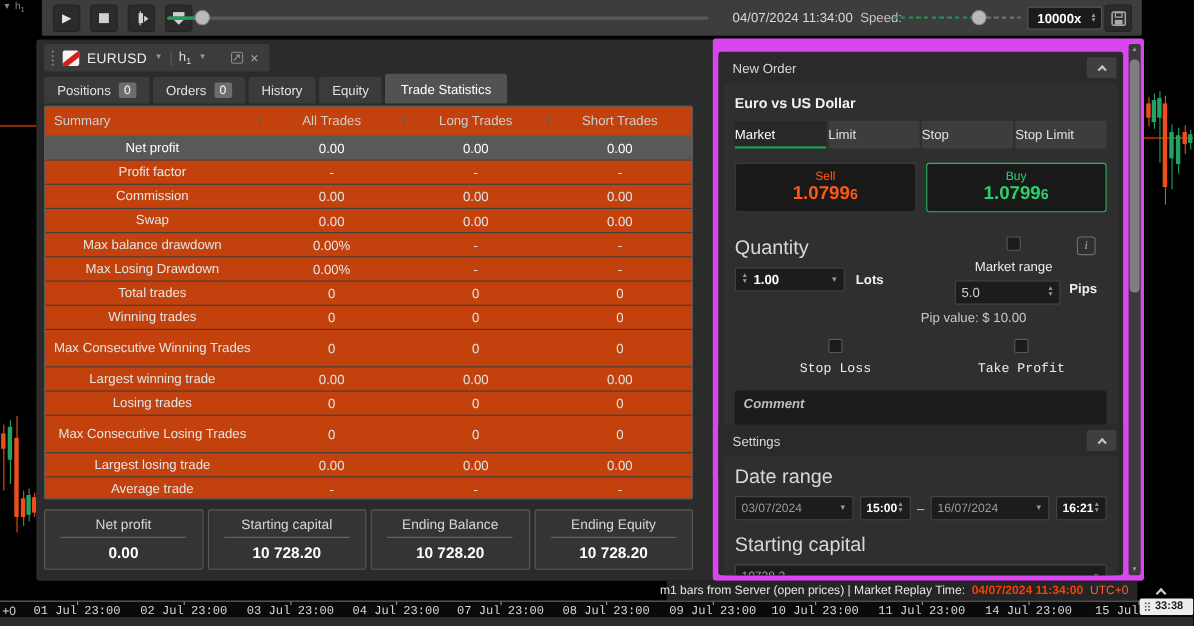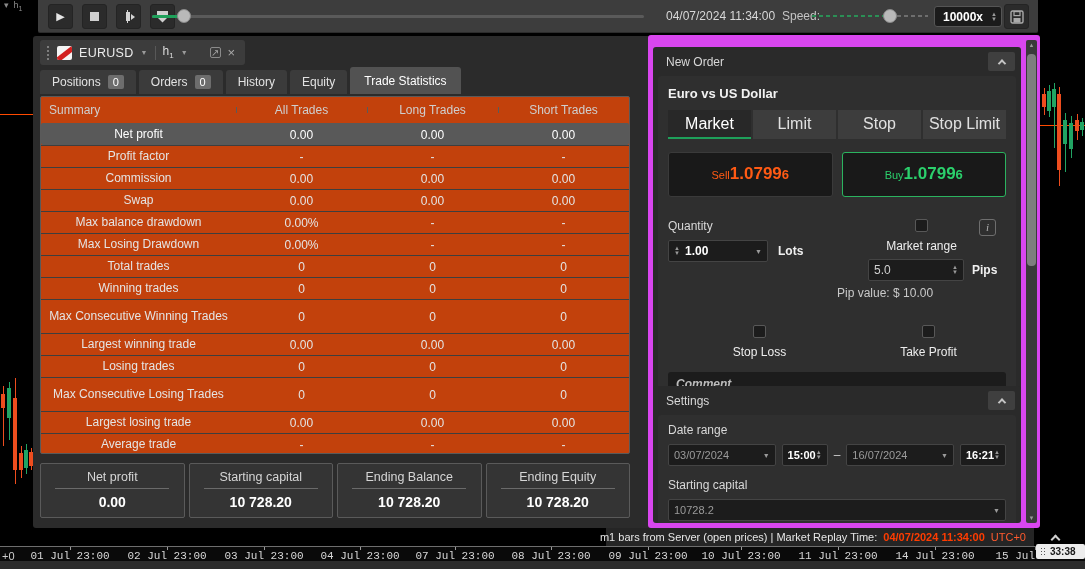--- a/index.html
+++ b/index.html
@@ -103,47 +103,47 @@
   .sec-hdr { height:29px; display:flex; align-items:center; justify-content:space-between;
     padding:0 6px 0 13px; }
   .sec-title { color:#d8d8d8; font-size:12px; }
   .collapse-btn { width:27px; height:19px; background:#3f3f3f; border-radius:2px;
     display:flex; align-items:center; justify-content:center; cursor:pointer; }
   .chev-up { width:6px; height:6px; border-left:2px solid #c4c4c4; border-top:2px solid #c4c4c4;
     transform:rotate(45deg) translate(1px,1px); }
   .inner-card { margin:0 5px 5px; background:#2f2f2f; border-radius:3px; padding:10px 10px 9px; }
   .sym-title { color:#f2f2f2; font-weight:bold; font-size:13px; }
   .otabs { display:grid; grid-template-columns:1fr 1fr 1fr 1fr; gap:2px; margin-top:9px; }
-  .otab { background:#3d3d3d; text-align:center; padding:5px 0 4px; color:#e0e0e0;
-    font-size:16px; cursor:pointer; border-bottom:2px solid transparent; }
+  .otab { background:#3d3d3d; text-align:left; padding:5px 0 4px; color:#e0e0e0;
+    font-size:12px; cursor:pointer; border-bottom:2px solid transparent; }
   .otab.active { background:#282828; color:#fff; border-bottom:2px solid #1ea05a; }
   .sb-row { display:grid; grid-template-columns:1fr 1fr; gap:9px; margin-top:13px; }
-  .sb { height:45px; border-radius:3px; display:flex; flex-direction:row; align-items:center;
+  .sb { height:45px; border-radius:3px; display:flex; flex-direction:column; align-items:center;
     justify-content:center; cursor:pointer; background:#191919; }
   .sb .lbl { font-size:11px; }
   .sb .prc { font-size:17px; font-weight:bold; line-height:18px; }
   .sb .prc .pipd { font-size:13px; }
   .sb.sell { border:1px solid #3a3a3a; color:#ff5a14; }
   .sb.buy  { border:1px solid #2bb35f; color:#2bd06c; }
   .qrow { display:grid; grid-template-columns:1fr 1fr; margin-top:22px; }
-  .field-label { color:#d8d8d8; font-size:12px; }
+  .field-label { color:#d8d8d8; font-size:18px; }
   .inbox { background:#1c1c1c; border:1px solid #444; border-radius:2px; height:22px;
     display:flex; align-items:center; padding:0 5px; }
   .qty-box { width:100px; margin-top:7px; }
   .qty-box .v { flex:1; color:#fff; font-weight:bold; padding-left:5px; }
   .unit { color:#f0f0f0; font-weight:bold; font-size:12px; }
   .cb { width:13px; height:13px; background:#1c1c1c; border:1px solid #585858; border-radius:2px; }
   .cbl { display:flex; align-items:center; gap:7px; color:#ededed; font-size:12px;flex-direction:column; }
   .mr-box { width:96px; }
   .mr-box .v { flex:1; color:#d0d0d0; }
   .pipval { color:#c9c9c9; margin-top:5px; font-size:12px; }
   .info-ic { position:absolute; right:10px; top:0; width:17px; height:17px; border:1px solid #6e6e6e;
     border-radius:3px; color:#b0b0b0; text-align:center; line-height:15px; font-size:11px;
     font-family:"Liberation Serif","DejaVu Serif",serif; font-style:italic; }
-  .sltp { display:grid; grid-template-columns:1.18fr 1fr; margin-top:25px; }
+  .sltp { display:grid; grid-template-columns:1.18fr 1fr; margin-top:12px;font-family:Liberation Mono, monospace; }
   .comment { margin-top:13px; height:38px; background:#1c1c1c; border-radius:3px;
     padding:5px 8px; color:#bcbcbc; font-style:italic; font-weight:bold; font-size:12px; }
   .place { margin-top:10px; height:19px; background:#18a549; border-radius:3px; color:#fff;
     text-align:center; line-height:19px; font-size:12.5px; cursor:pointer; }
   .drow { display:flex; align-items:center; gap:6px; margin-top:7px; }
   .sel { display:flex; align-items:center; }
   .sel .v { flex:1; color:#9b9b9b; font-size:11px; }
   .date-sel { width:117px; }
   .time-box { width:48px; }
   .time-box .v { flex:1; color:#fff; font-weight:bold; font-size:11px; }
@@ -485,21 +485,21 @@
                 <span class="dd">▼</span>
               </div>
               <span class="unit" style="margin-top:7px;">Lots</span>
             </div>
           </div>
           <div>
             <label class="cbl">
               <span class="cb"></span>
               <span>Market range</span>
             </label>
-            <div style="display:flex;align-items:center;gap:8px;margin-top:6px;padding-left:31px;">
+            <div style="display:flex;gap:8px;margin-top:6px;padding-left:31px;">
               <div class="inbox mr-box">
                 <span class="v">5.0</span>
                 <span class="spin">
                     <span>▲</span>
                     <span>▼</span>
                   </span>
               </div>
               <span class="unit">Pips</span>
             </div>
             <div class="pipval">Pip value: $ 10.00</div>

